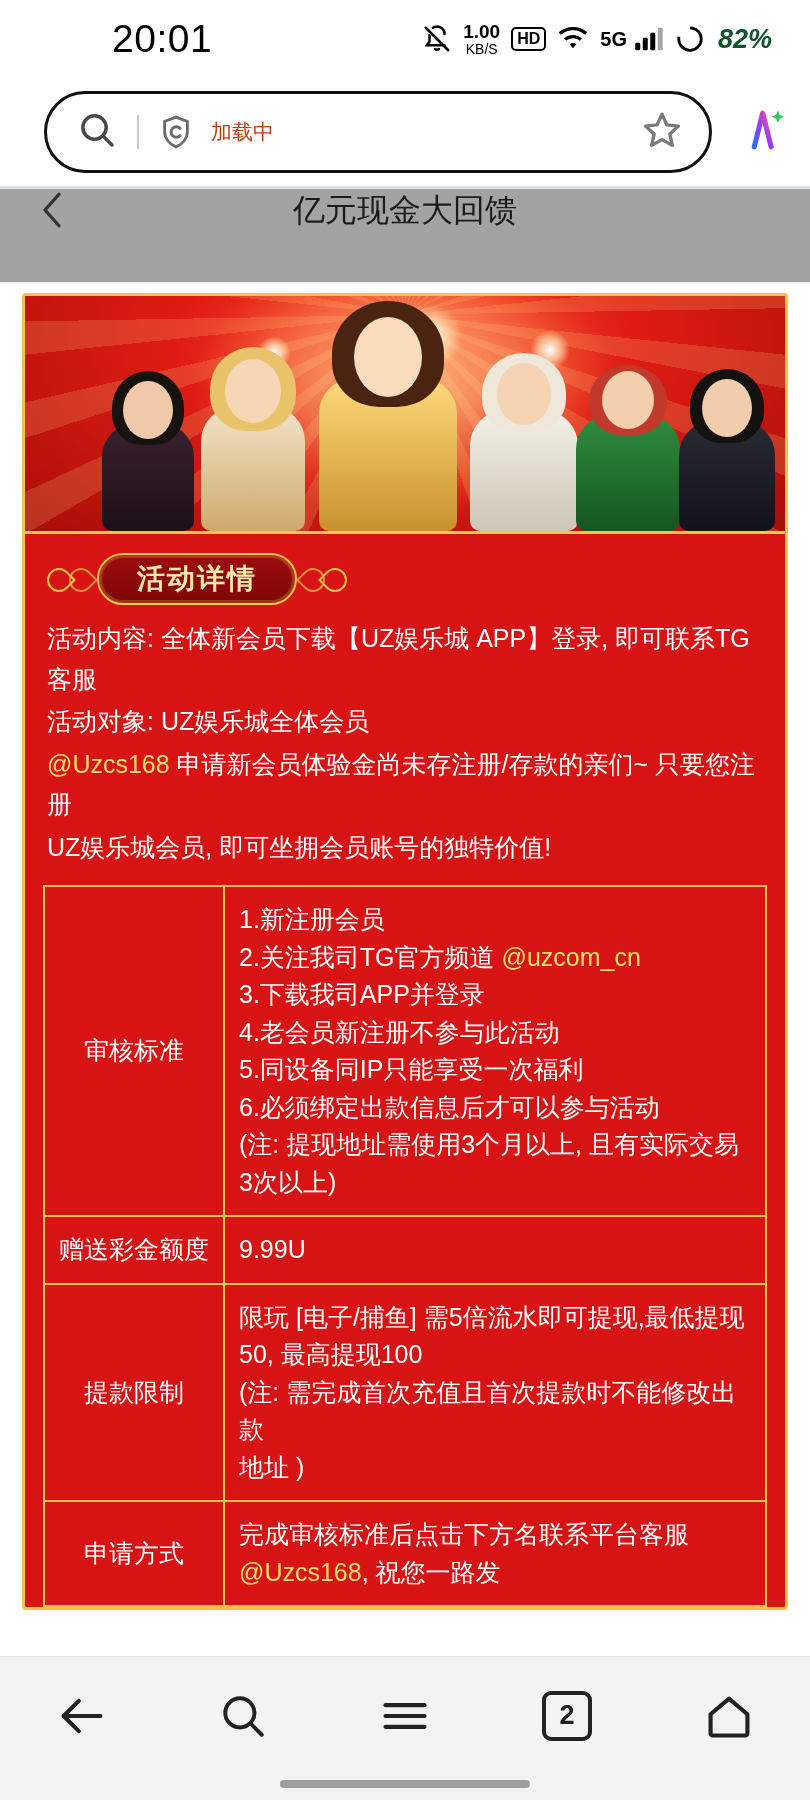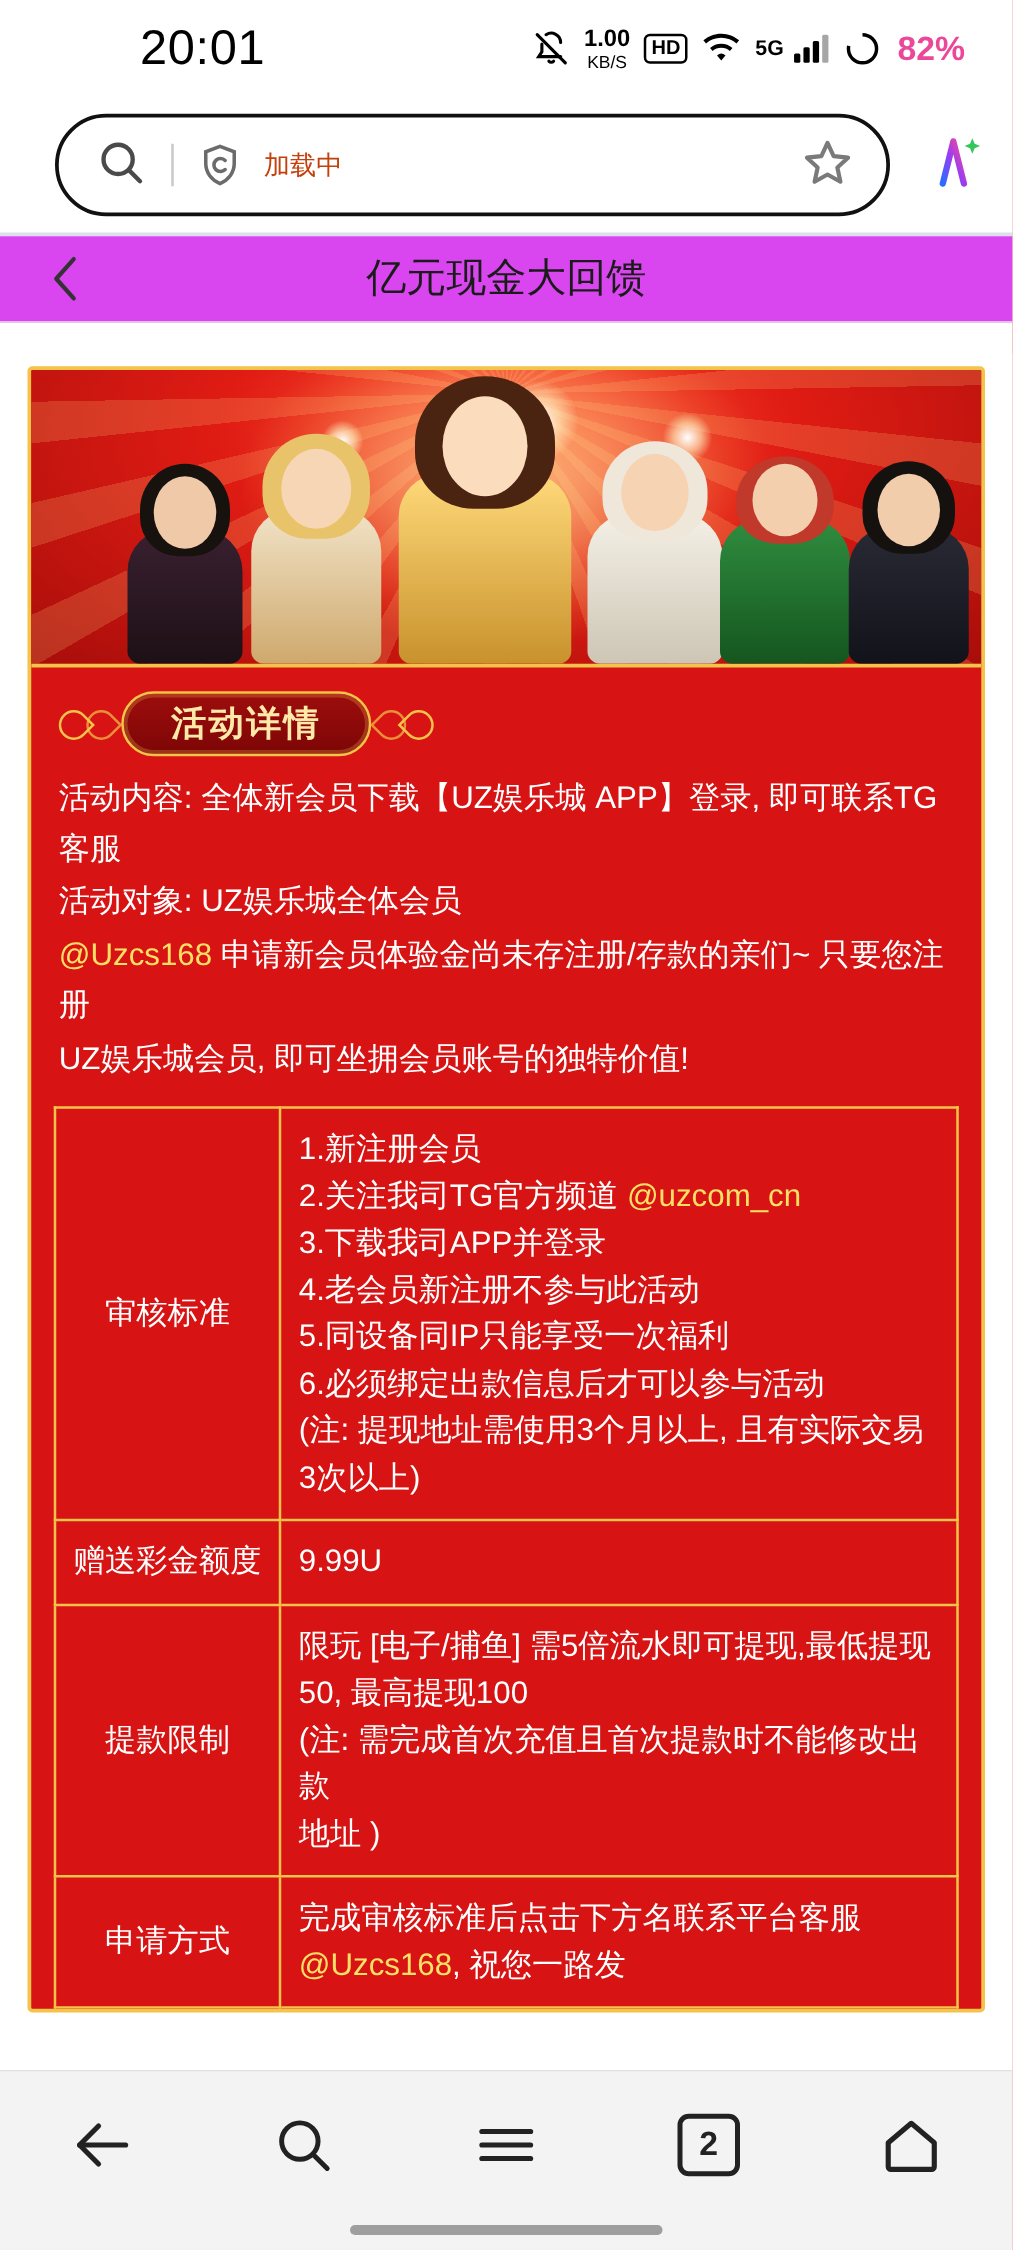--- a/index.html
+++ b/index.html
@@ -46,30 +46,31 @@
   .hd-badge {
     border: 2.5px solid #000;
     border-radius: 5px;
     font-size: 16px;
     font-weight: 700;
     padding: 1px 4px;
     line-height: 1.1;
     color: #000;
   }
   .fivege {
-    font-size: 17px;
+    font-size: 20px;
     font-weight: 700;
     color: #000;
     margin-right: -4px;
   }
   .battery-pct {
     font-size: 27px;
     font-weight: 600;
-    color: #ec4899;
+    color: #14532d;
     margin-left: 2px;
+    font-style: italic;
   }
 
   
   .urlbar-wrap {
     height: 108px;
     display: flex;
     align-items: center;
     padding: 0 22px 0 44px;
     background: #fff;
   }
@@ -100,24 +101,24 @@
     margin-left: 16px;
     white-space: nowrap;
     overflow: hidden;
   }
   .ai-icon { margin-left: 22px; }
 
   .url-divider { height: 3px; background: #d9e2ea; }
 
   
   .page-header {
-    height: 69px;
-    display: flex;
-    align-items: center;
-    background: #d946ef;
+    height: 94px;
+    display: flex;
+    align-items: flex-start;
+    background: #a3a3a3;
     position: relative;
     border-bottom: 1px solid #e6e6e6;
   }
   .back-chevron {
     width: 80px; display: flex; align-items: center; justify-content: center;
     margin-left: 12px;
   }
   .page-title {
     position: absolute;
     left: 0; right: 0;

